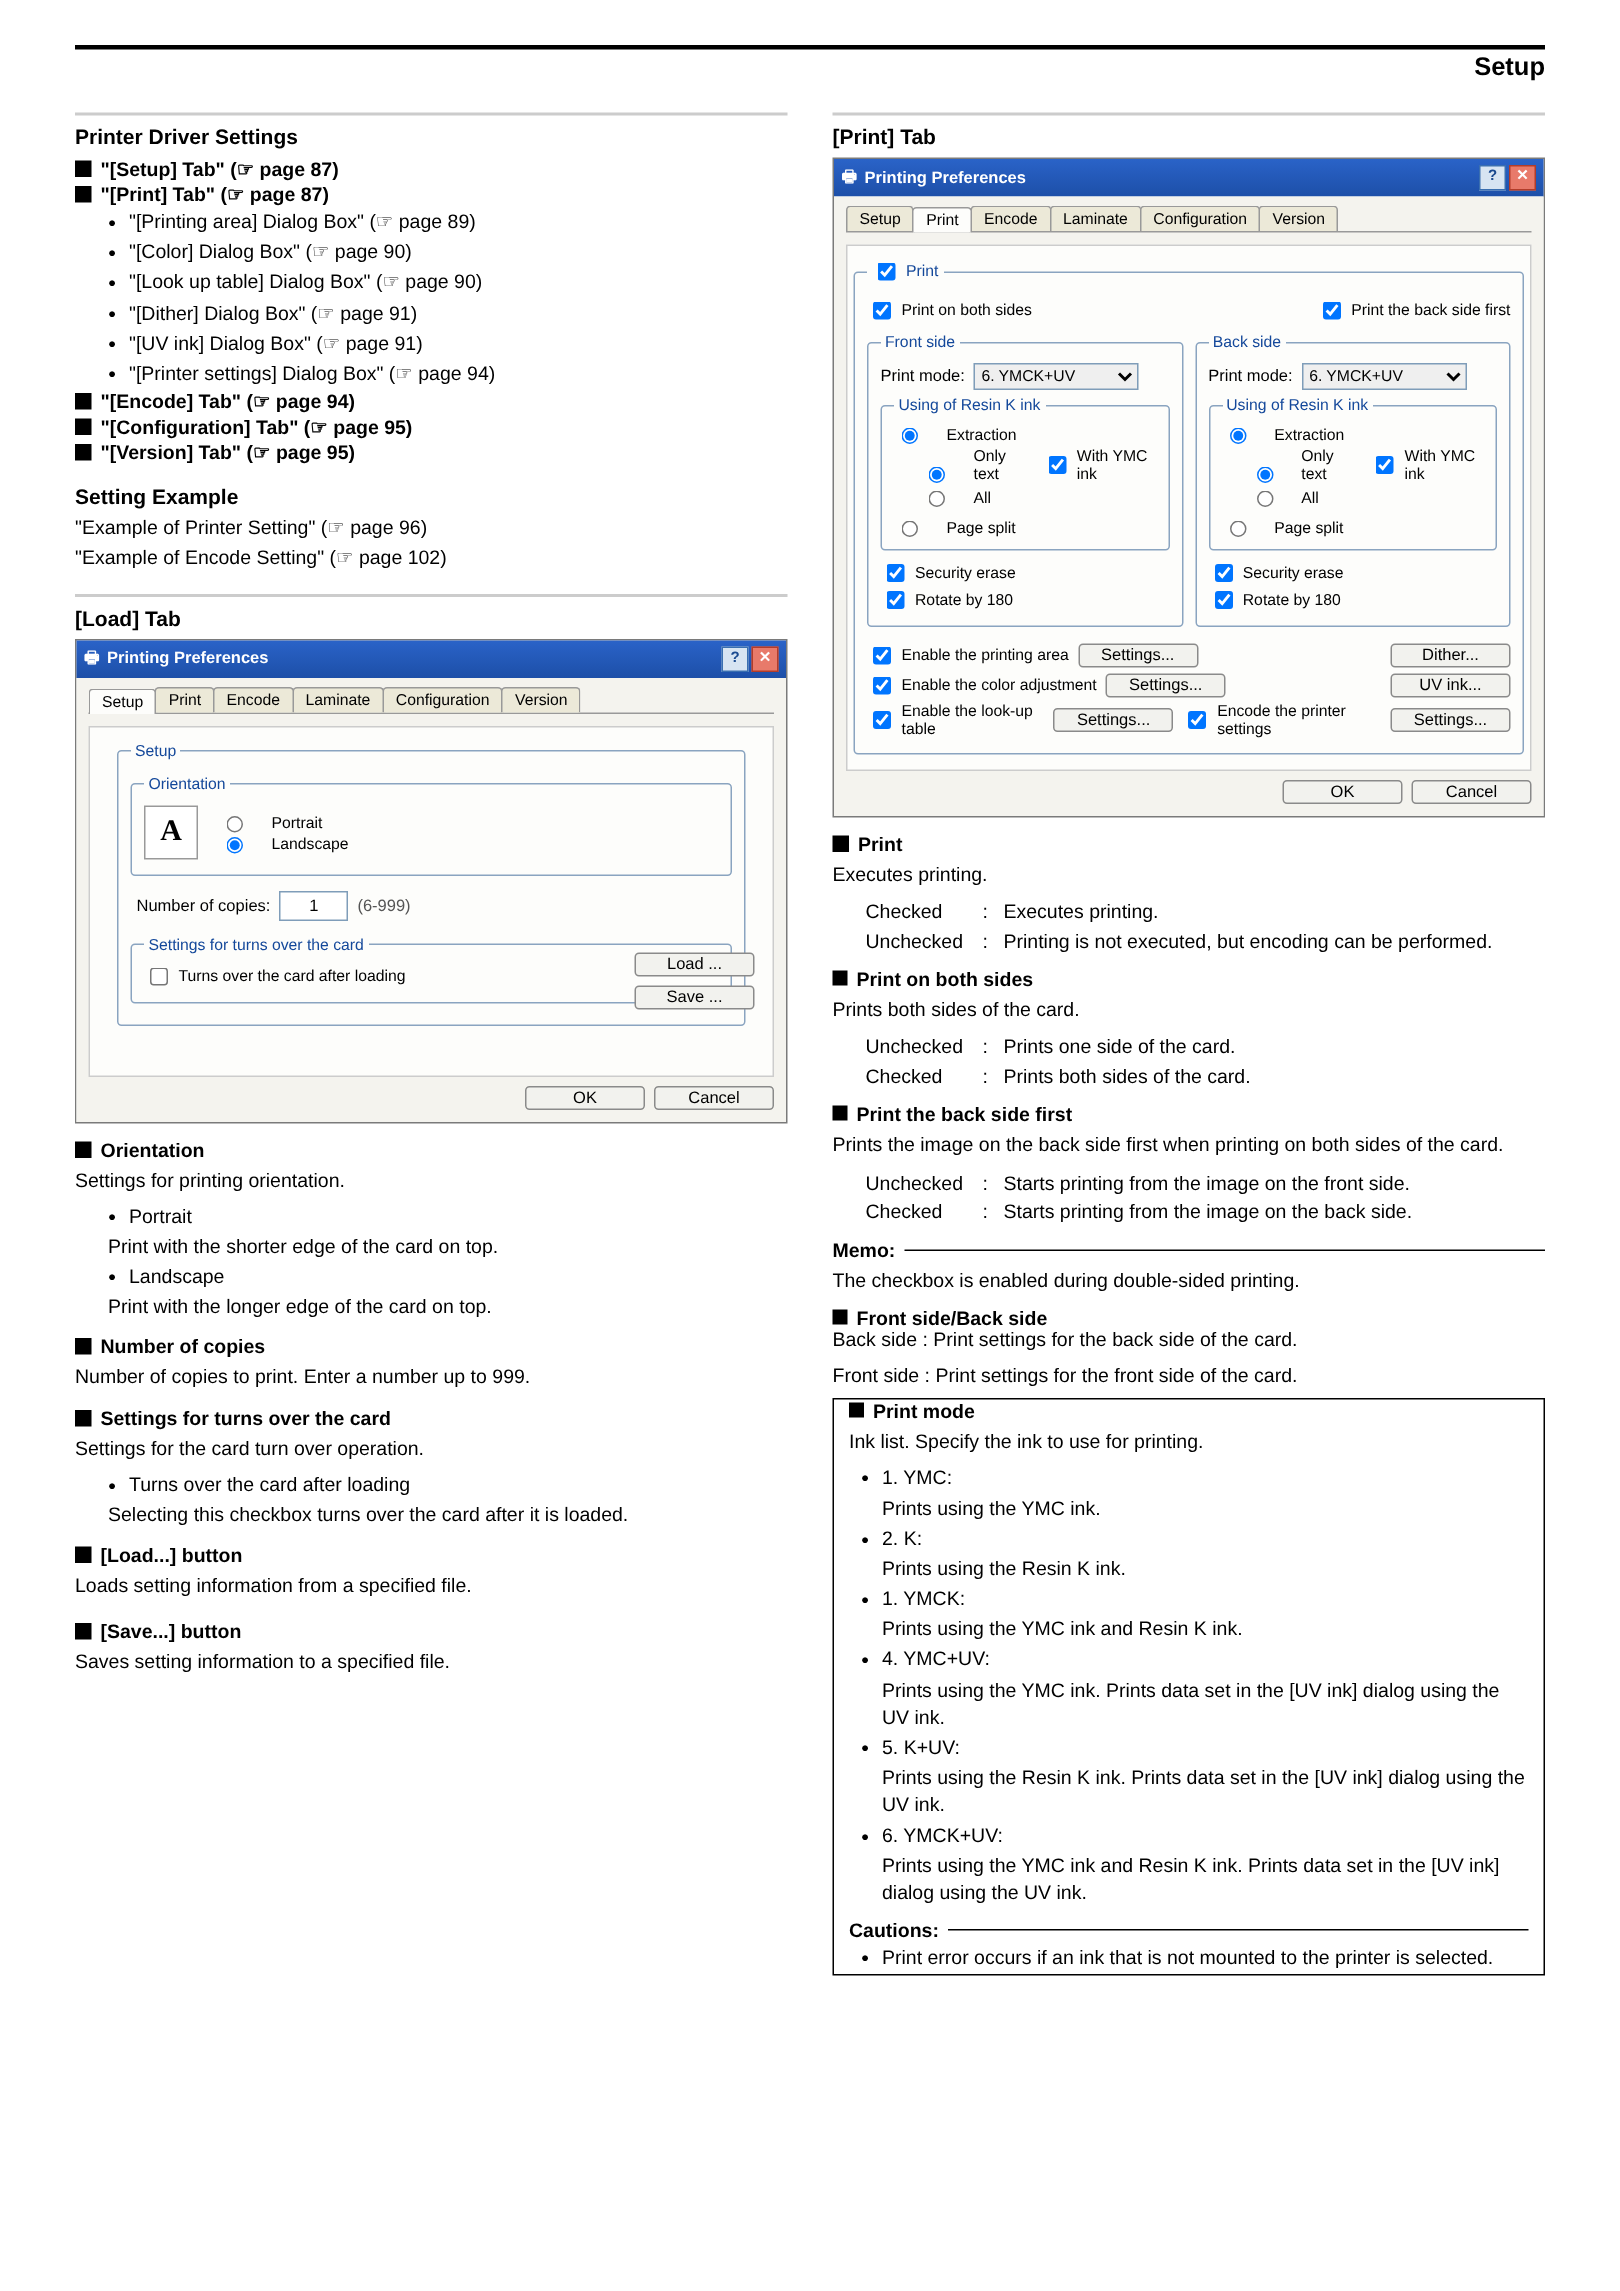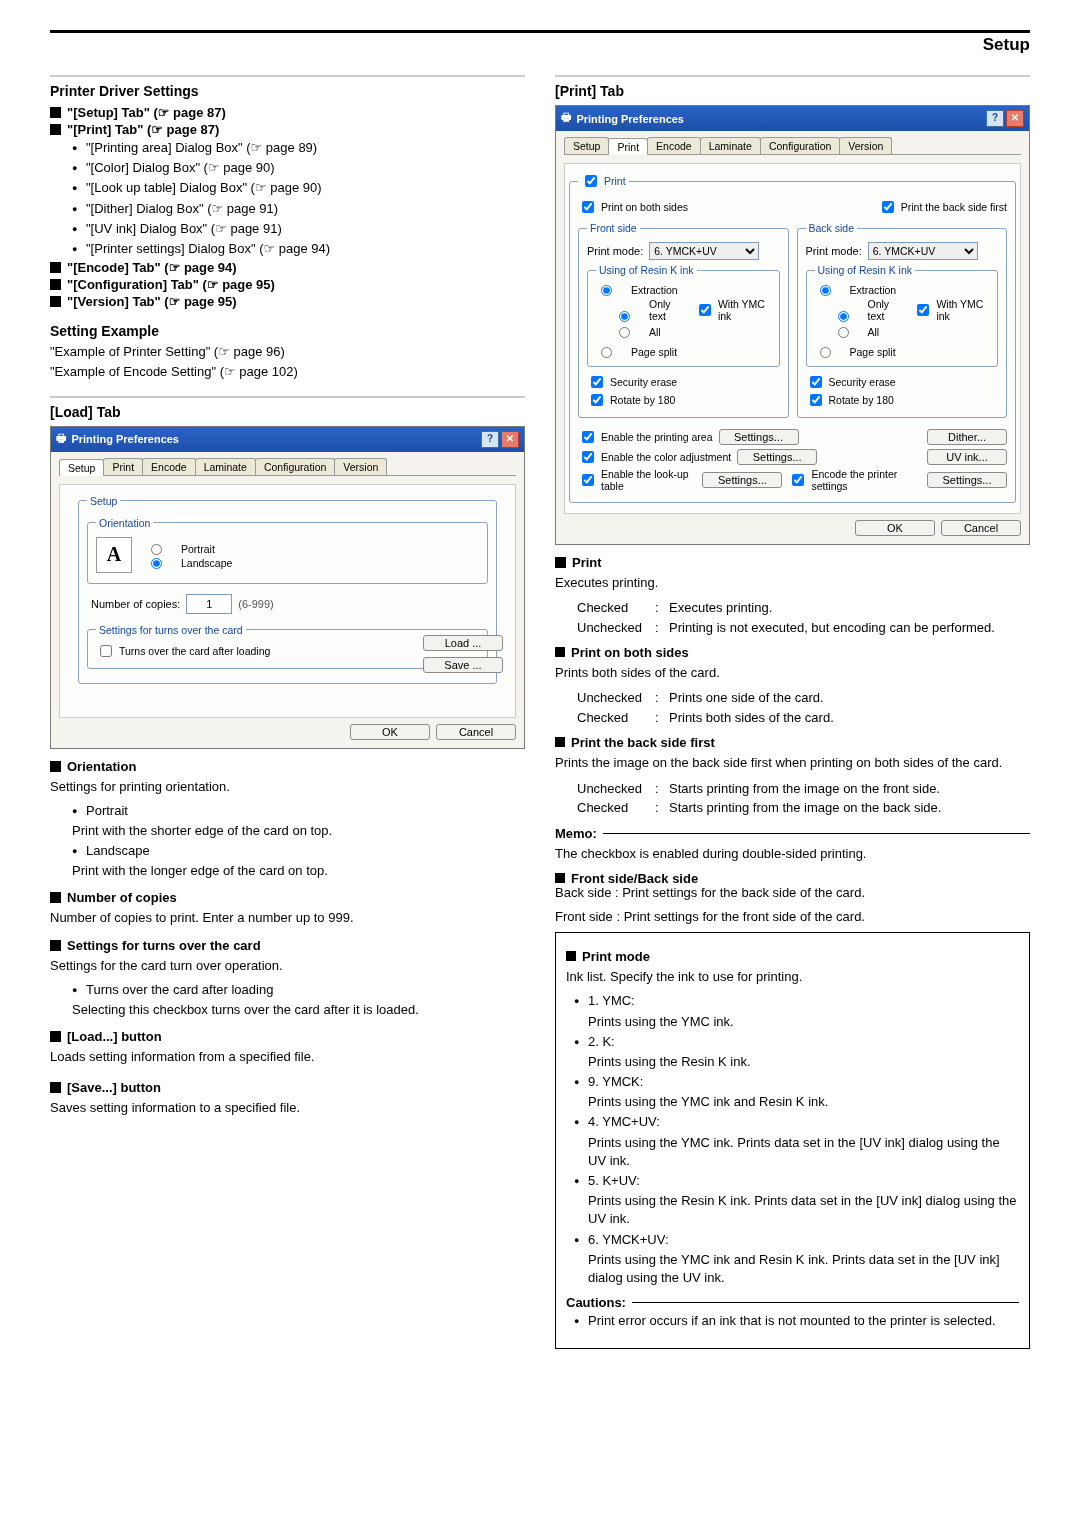--- a/index.html
+++ b/index.html
@@ -138,21 +138,21 @@
   }
   input.num { width:40px; height:16px; font-size:11px; border:1px solid #7f9db9; text-align:center;}
   .print-side-box { display:flex; gap:8px; }
   .side-panel { flex:1; }
   label.ck { display:flex; align-items:center; gap:4px; font-size:10.5px;}
   label.ck input { width:12px; height:12px;}
   .radio-row { display:flex; align-items:flex-end; gap:16px; font-size:10.5px;}
   .radio-row input { width:11px; height:11px;}
   .boxed {
     border:1px solid #000;
-    padding:16px 10px;
+    padding:0 10px;
     margin-top:6px;
   }
   .h-mini { font-weight:bold; margin:8px 0 2px 0; }
 </style>
 </head>
 <body>
 
 <div class="header-line"></div>
 <div class="header-title">Setup</div>
 
@@ -551,21 +551,21 @@
           <span>1. YMC:</span>
         </div>
       <div class="indent-text">Prints using the YMC ink.</div>
       <div class="bullet-item" style="margin-left:8px">
           <span class="bullet-dot"></span>
           <span>2. K:</span>
         </div>
       <div class="indent-text">Prints using the Resin K ink.</div>
       <div class="bullet-item" style="margin-left:8px">
           <span class="bullet-dot"></span>
-          <span>9. YMCK:</span>
+          <span>1. YMCK:</span>
         </div>
       <div class="indent-text">Prints using the YMC ink and Resin K ink.</div>
       <div class="bullet-item" style="margin-left:8px">
           <span class="bullet-dot"></span>
           <span>4. YMC+UV:</span>
         </div>
       <div class="indent-text">Prints using the YMC ink. Prints data set in the [UV ink] dialog using the UV ink.</div>
       <div class="bullet-item" style="margin-left:8px">
           <span class="bullet-dot"></span>
           <span>5. K+UV:</span>

